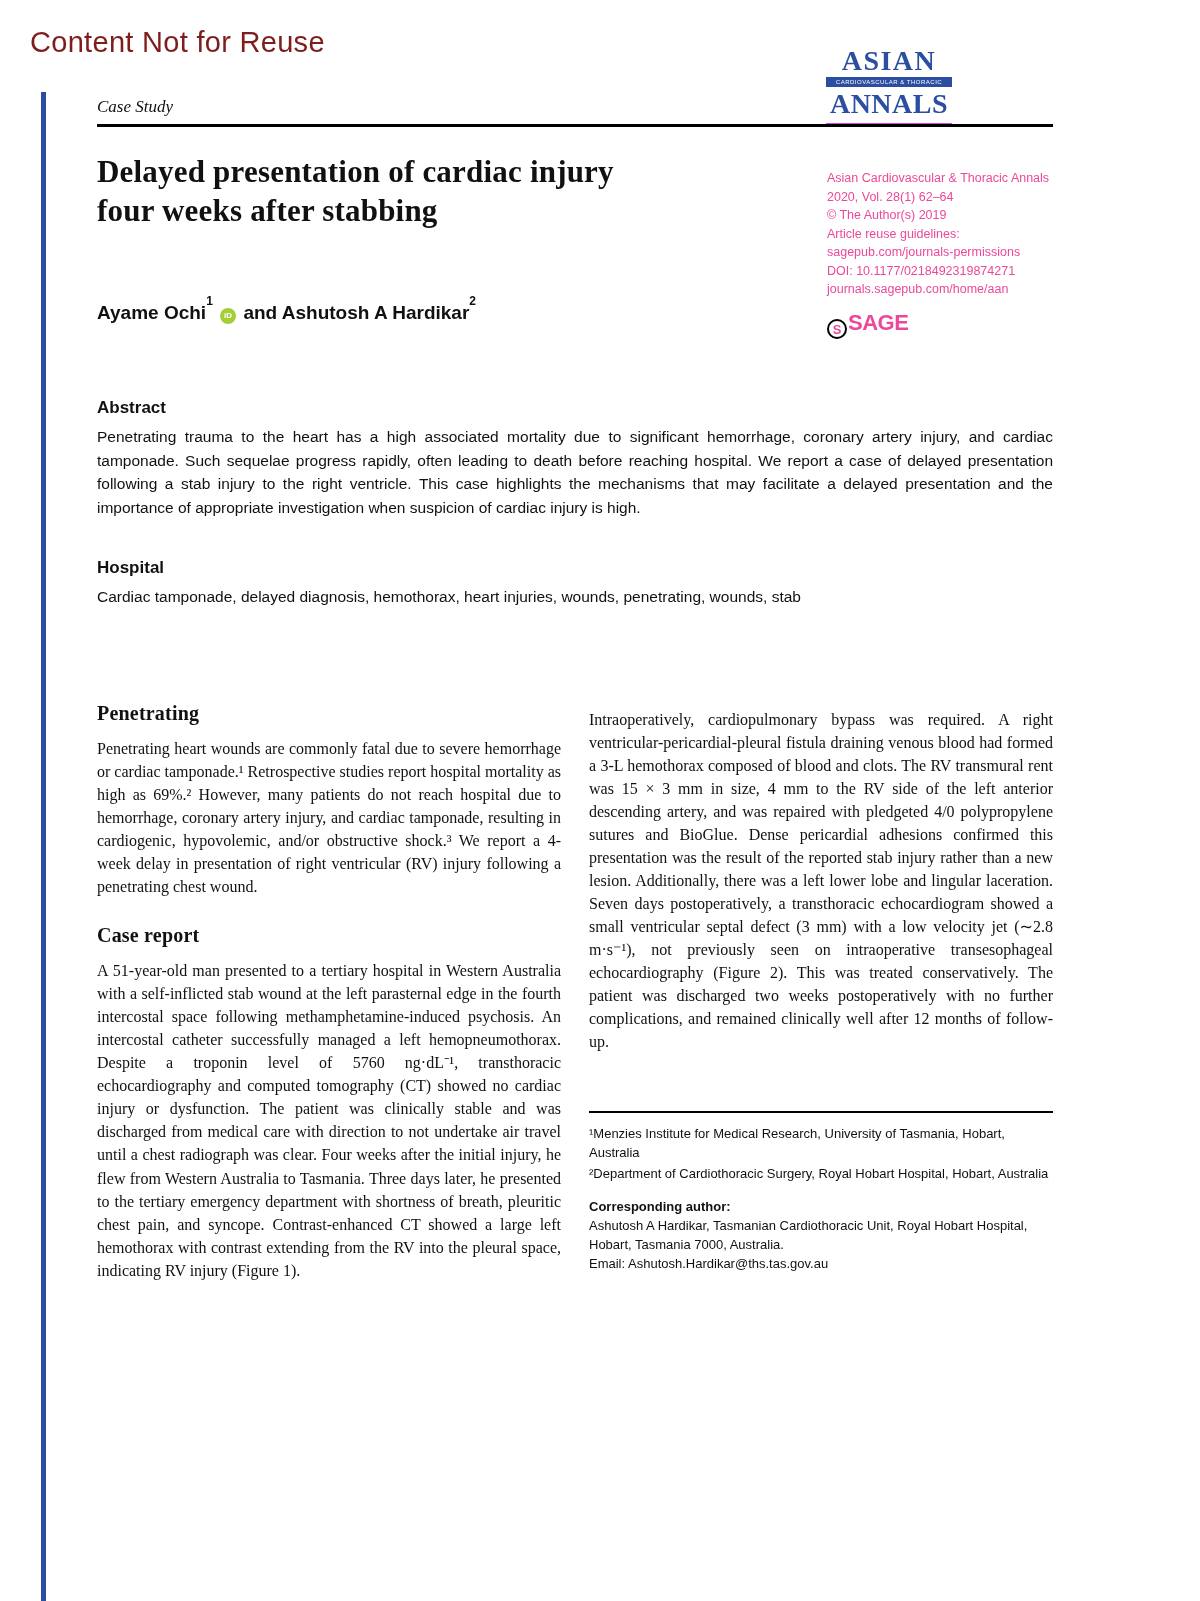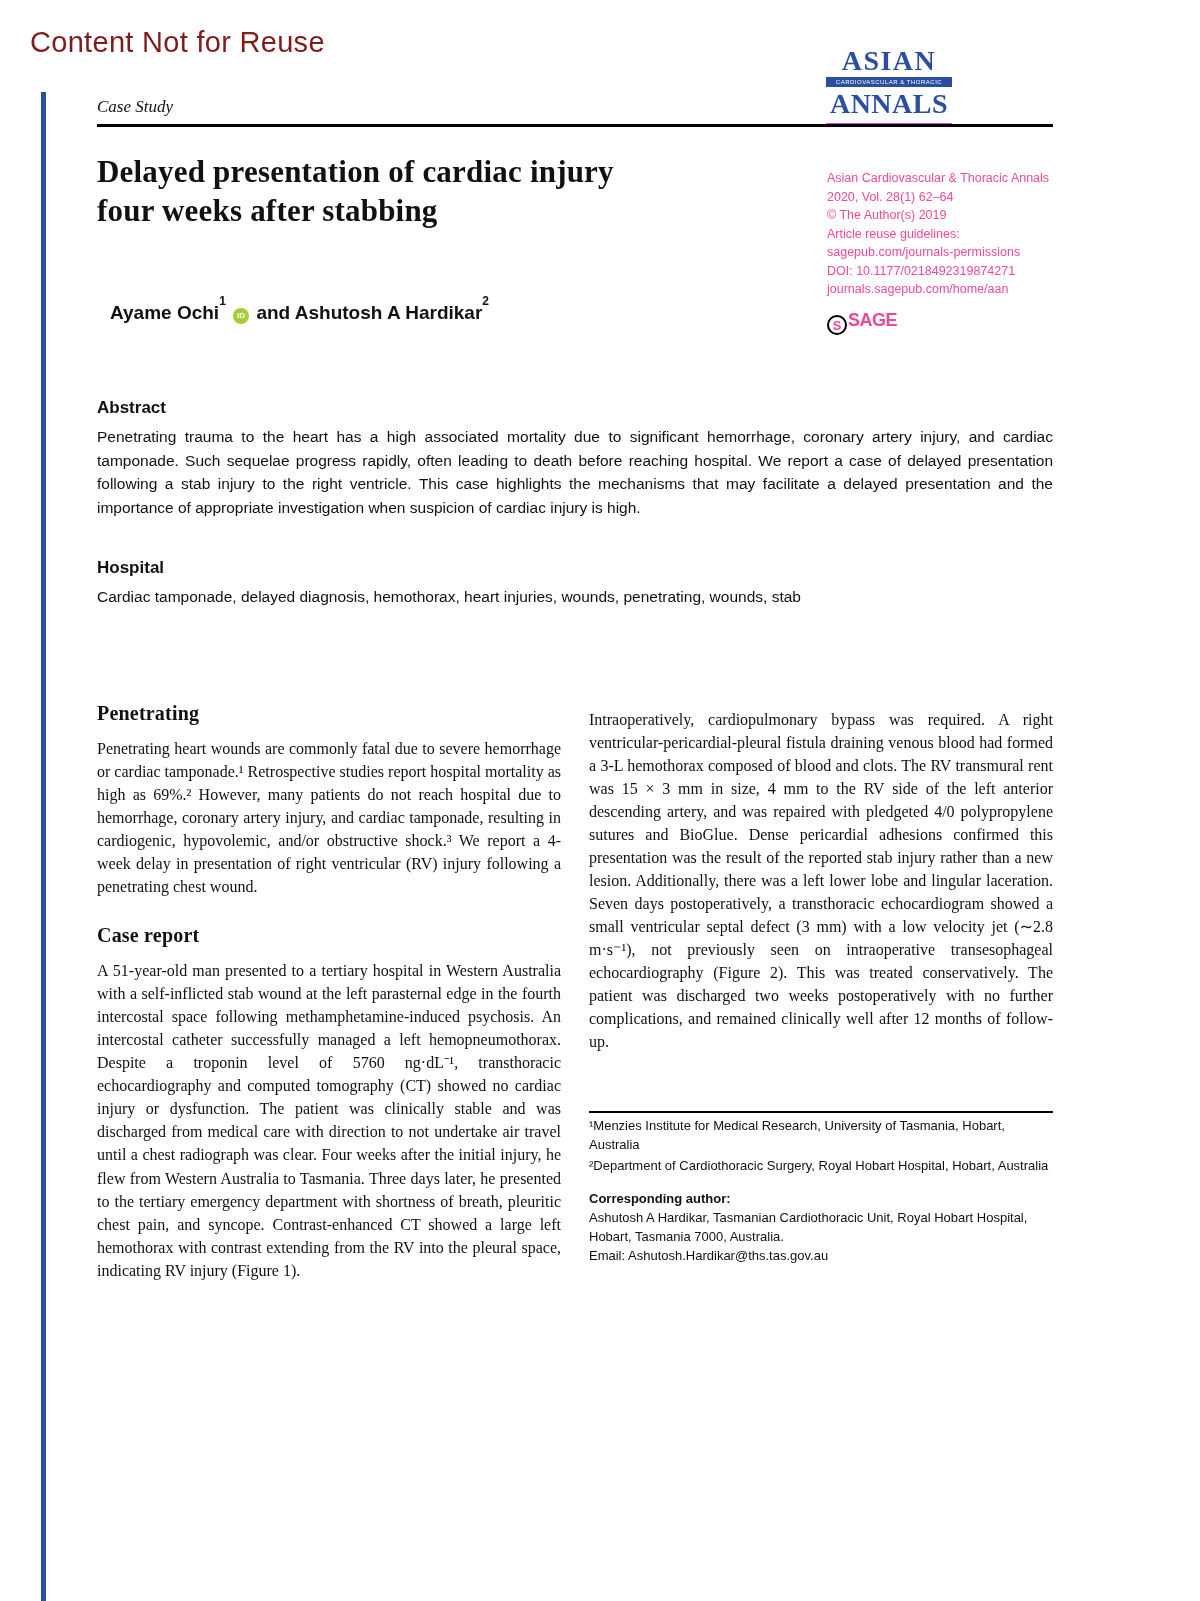--- a/index.html
+++ b/index.html
@@ -83,26 +83,26 @@
   .sage { margin-top: 8px; }
   .sage-s {
     display: inline-block;
     width: 20px; height: 20px;
     border: 2px solid #000; border-radius: 50%;
     text-align: center; line-height: 17px;
     font-weight: bold; font-size: 13px;
     margin-right: 1px; vertical-align: -4px;
     font-family: "Liberation Sans", sans-serif;
   }
-  .sage-word { font-weight: bold; font-size: 18px; letter-spacing: -0.5px;
+  .sage-word { font-weight: bold; font-size: 22px; letter-spacing: -0.5px;
                font-family: "Liberation Sans", sans-serif; }
 
   
   .authors {
-    position: absolute; left: 110px; top: 301px;
+    position: absolute; left: 97px; top: 301px;
     font-family: "Liberation Sans", sans-serif;
     font-size: 19px; font-weight: bold;
   }
   .authors sup { font-size: 12px; position: relative; top: -7px; }
   .orcid {
     display: inline-block;
     width: 16px; height: 16px;
     border-radius: 50%;
     background: #a6ce39; color: #fff;
     font-size: 8px; line-height: 16px; text-align: center;
@@ -142,21 +142,21 @@
   .body-para {
     font-size: 16px; line-height: 1.44;
     text-align: justify;
   }
   .col-right .body-para { margin-top: 6px; }
 
   
   .footnotes {
     margin-top: 58px;
     border-top: 2px solid #000;
-    padding-top: 4px;
+    padding-top: 12px;
     font-family: "Liberation Sans", sans-serif;
     font-size: 13px; line-height: 1.45;
   }
   .footnotes .affil { margin-bottom: 2px; }
   .corr-label { font-weight: bold; margin-top: 14px; }
 </style>
 </head>
 <body>
 
 <div id="page">

